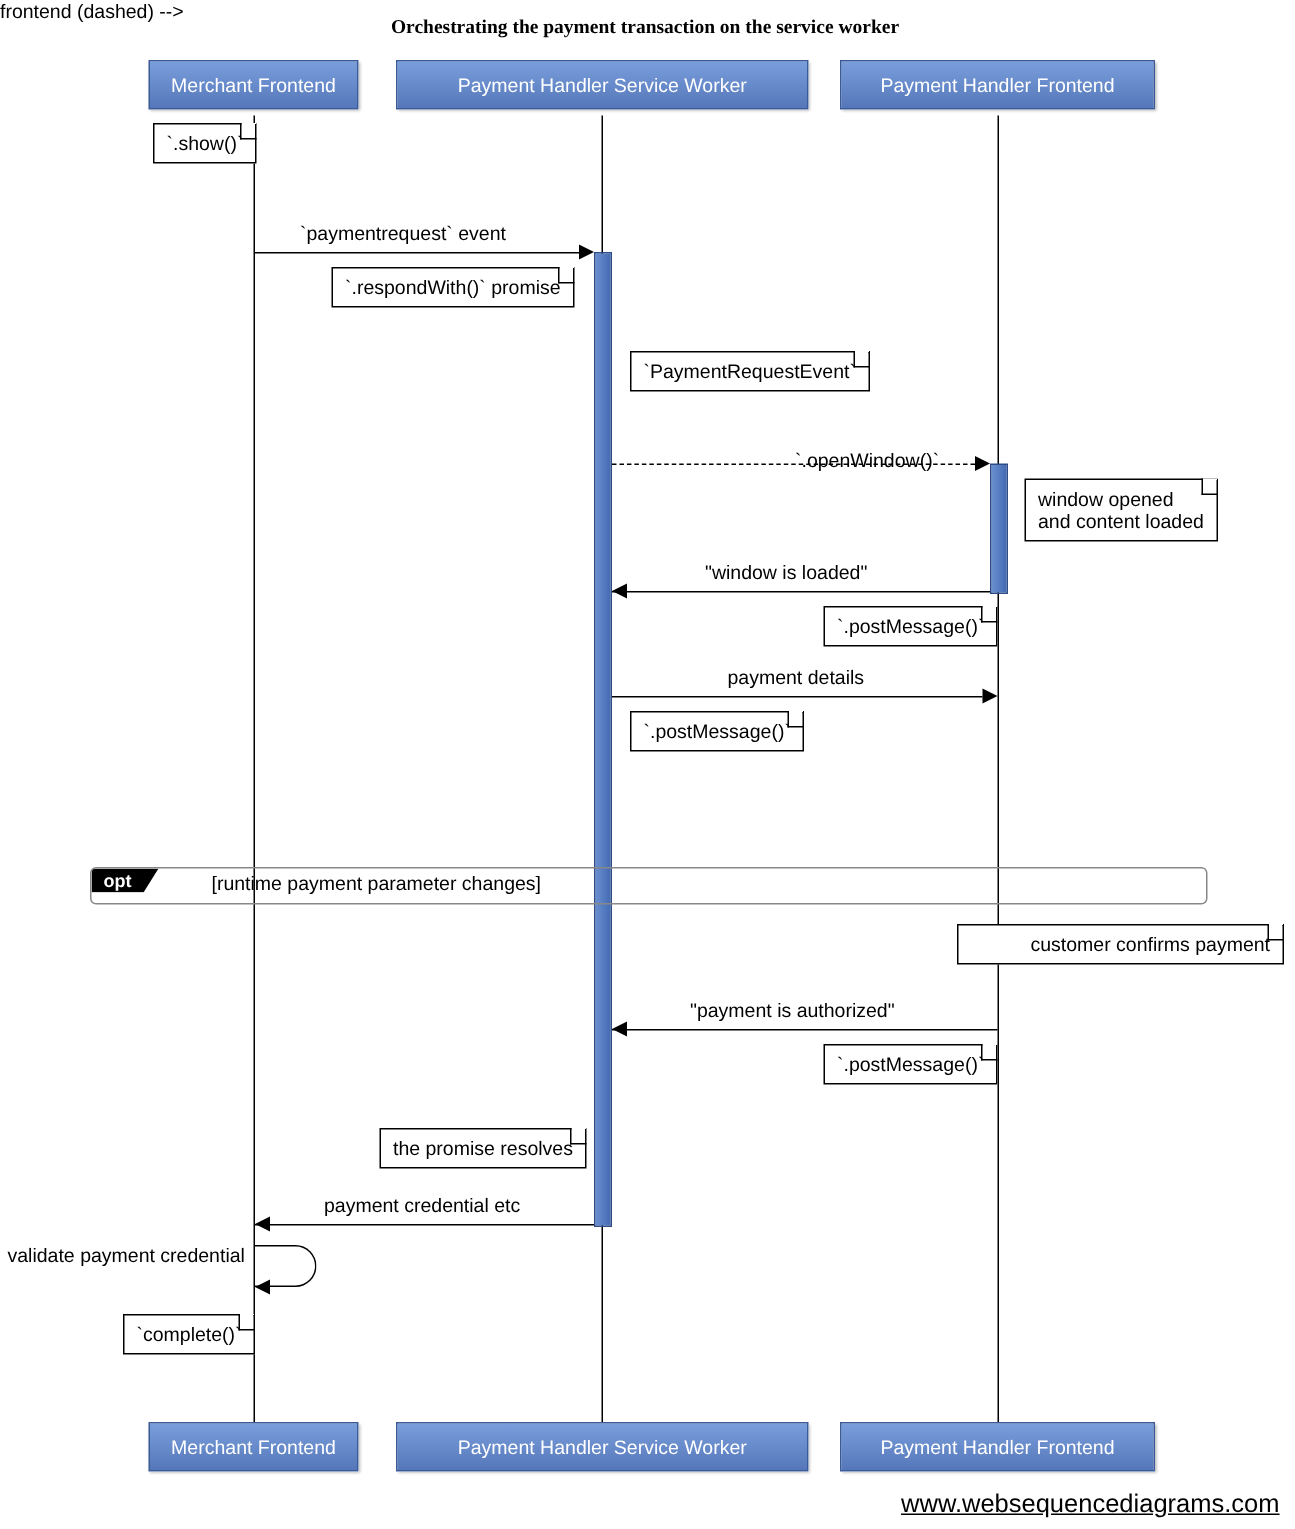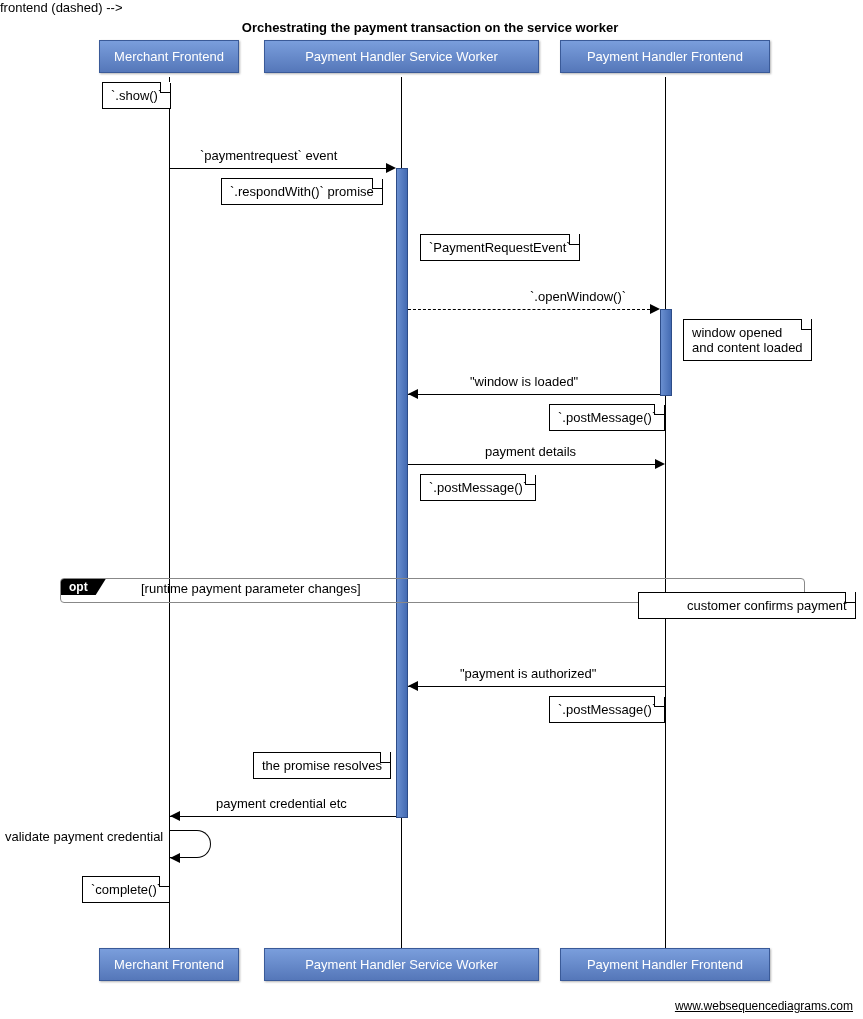--- a/index.html
+++ b/index.html
@@ -123,32 +123,32 @@
     border-radius: 0 14px 14px 0;
     box-sizing: border-box;
   }
   .self-label {
     position: absolute;
     white-space: nowrap;
   }
   .footer-link {
     position: absolute;
     font-family: Arial, sans-serif;
-    font-size: 12px;
+    font-size: 17px;
     color: #000;
     text-decoration: underline;
   }
 </style>
 </head>
 <body>
 
 <div class="canvas">
 
   
-  <div class="title" style="left:200px; top:20px; width:460px;">Orchestrating the payment transaction on the service worker</div>
+  <div class="title" style="left:200px; top:10px; width:460px;font-family:Liberation Serif, serif;">Orchestrating the payment transaction on the service worker</div>
 
   
   <div class="actor-box" style="left:99px; top:40px; width:140px;">Merchant Frontend</div>
   <div class="actor-box" style="left:264px; top:40px; width:275px;">Payment Handler Service Worker</div>
   <div class="actor-box" style="left:560px; top:40px; width:210px;">Payment Handler Frontend</div>
 
   
   <div class="lifeline" style="left:169px; top:77px; height:871px;"></div>
   <div class="lifeline" style="left:401px; top:77px; height:871px;"></div>
   <div class="lifeline" style="left:665px; top:77px; height:871px;"></div>
@@ -165,21 +165,21 @@
   <div class="arrow-line" style="left:170px; top:168px; width:216px;"></div>
   <div class="arrow-head-right" style="left:386px; top:163px;"></div>
 
   
   <div class="note" style="left:420px; top:234px;">`PaymentRequestEvent`</div>
 
   
   <div class="note" style="left:221px; top:178px;">`.respondWith()` promise</div>
 
    frontend (dashed) --&gt;
-  <div class="msg-label" style="left:530px; top:289px;">`.openWindow()`</div>
+  <div class="msg-label" style="left:530px; top:299px;">`.openWindow()`</div>
   <div class="arrow-line dashed" style="left:408px; top:309px; width:242px;"></div>
   <div class="arrow-head-right" style="left:650px; top:304px;"></div>
 
   
   <div class="note" style="left:683px; top:319px; white-space:normal;">
      <span>window opened</span><br>
      <span>and content loaded</span>
   </div>
 
   
@@ -200,21 +200,21 @@
 
   
 
   
   <div class="opt-frame" style="left:60px; top:578px; width:745px; height:25px;">
     <div class="opt-tab">opt</div>
     <div class="opt-cond" style="left:80px;">[runtime payment parameter changes]</div>
   </div>
 
   
-  <div class="note" style="left:638px; top:592px;padding-left:48px;">customer confirms payment</div>
+  <div class="note" style="left:638px; top:616px;padding-left:48px;">customer confirms payment</div>
 
   
   <div class="msg-label" style="left:460px; top:666px;">"payment is authorized"</div>
   <div class="arrow-line" style="left:408px; top:686px; width:257px;"></div>
   <div class="arrow-head-left" style="left:408px; top:681px;"></div>
 
   
   <div class="note" style="left:549px; top:696px;">`.postMessage()`</div>
 
   

